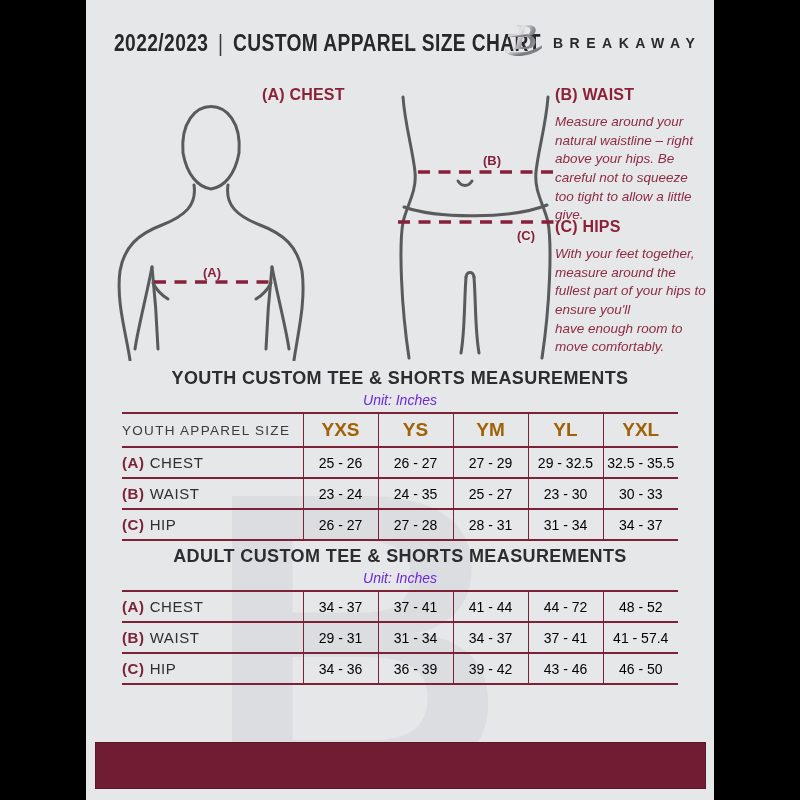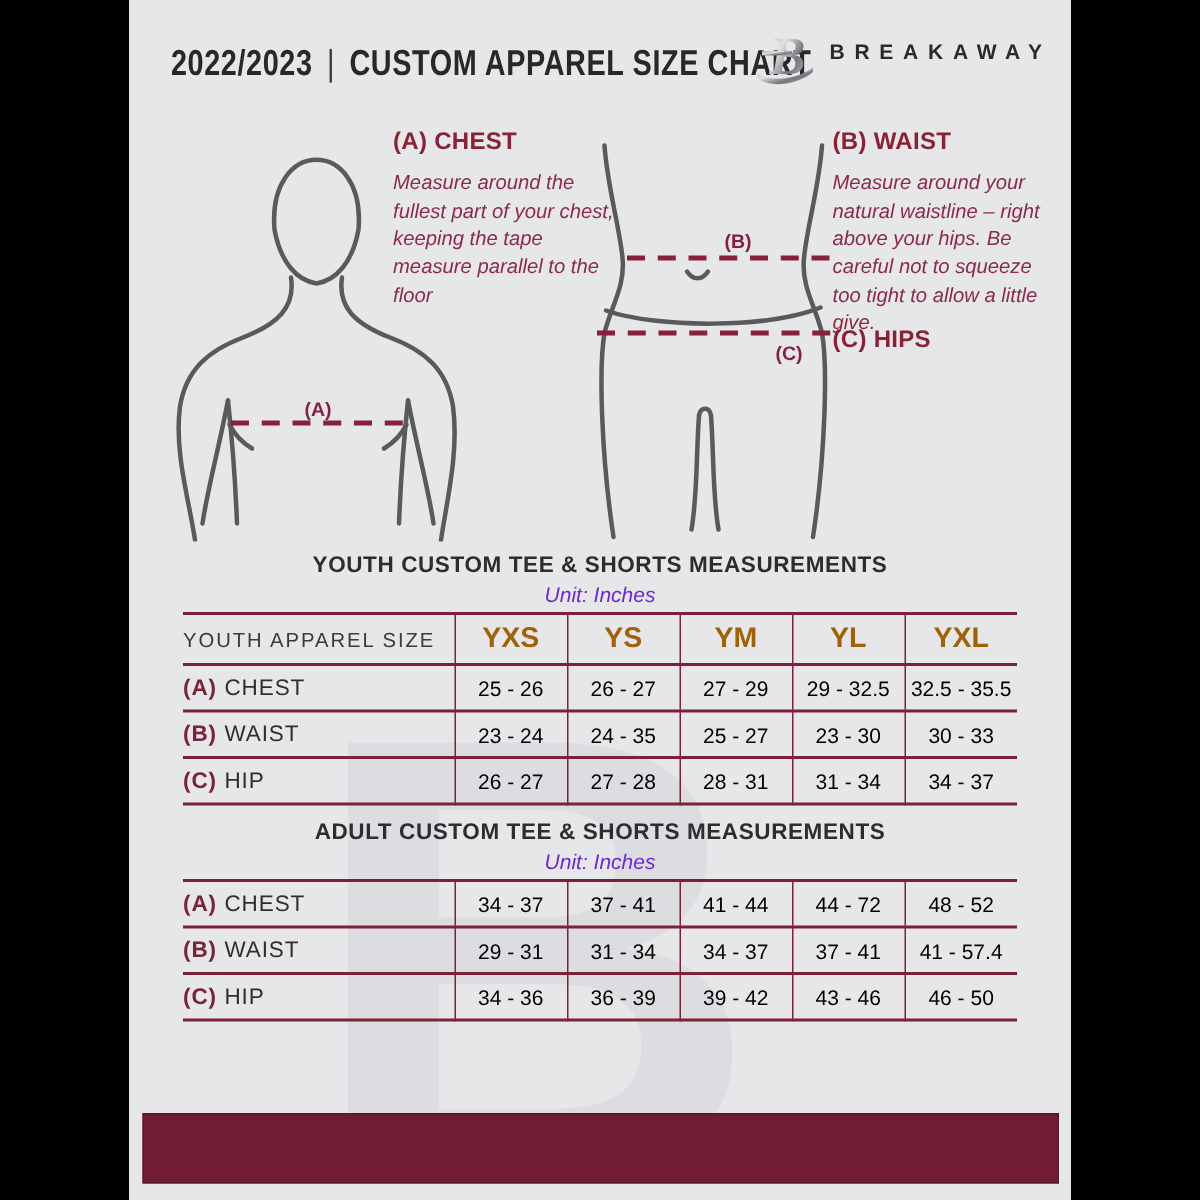--- a/index.html
+++ b/index.html
@@ -7,42 +7,42 @@
   .page{position:absolute;left:86px;top:0;width:628px;height:800px;background:#e6e7e9;overflow:hidden;}
 
   .watermark{position:absolute;left:118px;top:468px;font-size:420px;line-height:0.82;font-weight:700;
     color:#dcdde0;z-index:0;user-select:none;}
 
   
   .header-title{position:absolute;left:28px;top:29px;z-index:1;white-space:nowrap;
     font-size:24px;font-weight:800;color:#28282a;letter-spacing:0.5px;
     transform:scaleX(0.80);transform-origin:left top;}
   .header-title .sep{font-weight:300;margin:0 12px;color:#3a3a3c;}
-  .brand{position:absolute;left:416px;top:18px;z-index:1;display:flex;}
+  .brand{position:absolute;left:416px;top:18px;z-index:1;display:flex;align-items:center;}
   .logo-b{width:44px;height:42px;display:block;}
   .brand-name{font-size:14px;font-weight:700;letter-spacing:6.5px;color:#2a2a2c;margin-left:7px;margin-top:8px;}
 
   
   .fig{position:absolute;z-index:1;}
   .fig-left{left:20px;top:83px;}
   .fig-right{left:302px;top:95px;}
 
   
   .instr{position:absolute;z-index:2;}
   .instr h3{margin:0 0 9px 0;font-size:16px;font-weight:800;color:#8b2136;letter-spacing:0.2px;}
   .instr p{margin:0;font-size:13.5px;font-style:italic;color:#8d2b42;line-height:1.38;white-space:pre-line;}
   .instr-a{left:176px;top:86px;width:152px;}
   .instr-b{left:469px;top:86px;width:154px;}
   .instr-c{left:469px;top:218px;width:154px;}
 
   
   .tbl-block{position:absolute;left:0;width:628px;z-index:1;text-align:center;}
   .tbl-youth{top:368px;}
   .tbl-adult{top:546px;}
-  .tbl-title{font-size:15px;font-weight:700;color:#2d2d2f;letter-spacing:0.4px;}
+  .tbl-title{font-size:18px;font-weight:700;color:#2d2d2f;letter-spacing:0.4px;}
   .tbl-unit{font-size:14px;font-style:italic;color:#6d28d9;margin-top:3px;}
   table.size-table{border-collapse:collapse;margin:4px auto 0;width:556px;table-layout:fixed;
     border-bottom:2px solid #7d2136;}
   table.size-table col.c0{width:181px;}
   table.size-table col.cn{width:75px;}
   table.size-table tr{border-top:2px solid #7d2136;}
   table.size-table td{border-left:1.5px solid #7d2136;padding:0;vertical-align:middle;}
   table.size-table td:first-child{border-left:none;}
   tr.hdr td{height:32px;}
   tr.datarow td{height:29px;}
@@ -112,28 +112,29 @@
     <path class="outline" d="M78,182 C76,210 77,235 73,258"></path>
     <path class="outline" d="M86,182 C88,210 87,235 91,258"></path>
     <text class="taglabel" x="104" y="70" text-anchor="middle">(B)</text>
     <path class="dashline" d="M30,77 L165,77"></path>
     <path class="dashline" d="M10,127 L170,127"></path>
     <text class="taglabel" x="138" y="145" text-anchor="middle">(C)</text>
   </svg>
 
   <div class="instr instr-a">
     <h3>(A) CHEST</h3>
-    <p>Measure around the fullest part of your chest, keeping the tape measure parallel to the floor</p>
   </div>
   <div class="instr instr-b">
     <h3>(B) WAIST</h3>
     <p>Measure around your natural waistline – right above your hips. Be careful not to squeeze too tight to allow a little give.</p>
   </div>
   <div class="instr instr-c">
     <h3>(C) HIPS</h3>
+    <p>With your feet together, measure around the fullest part of your hips to ensure you'll
+have enough room to move comfortably.</p>
   </div>
 
   <div class="tbl-block tbl-youth">
     <div class="tbl-title">YOUTH CUSTOM TEE &amp; SHORTS MEASUREMENTS</div>
     <div class="tbl-unit">Unit: Inches</div>
     <table class="size-table">
       <colgroup>
           <col class="c0">
           <col class="cn">
           <col class="cn">

